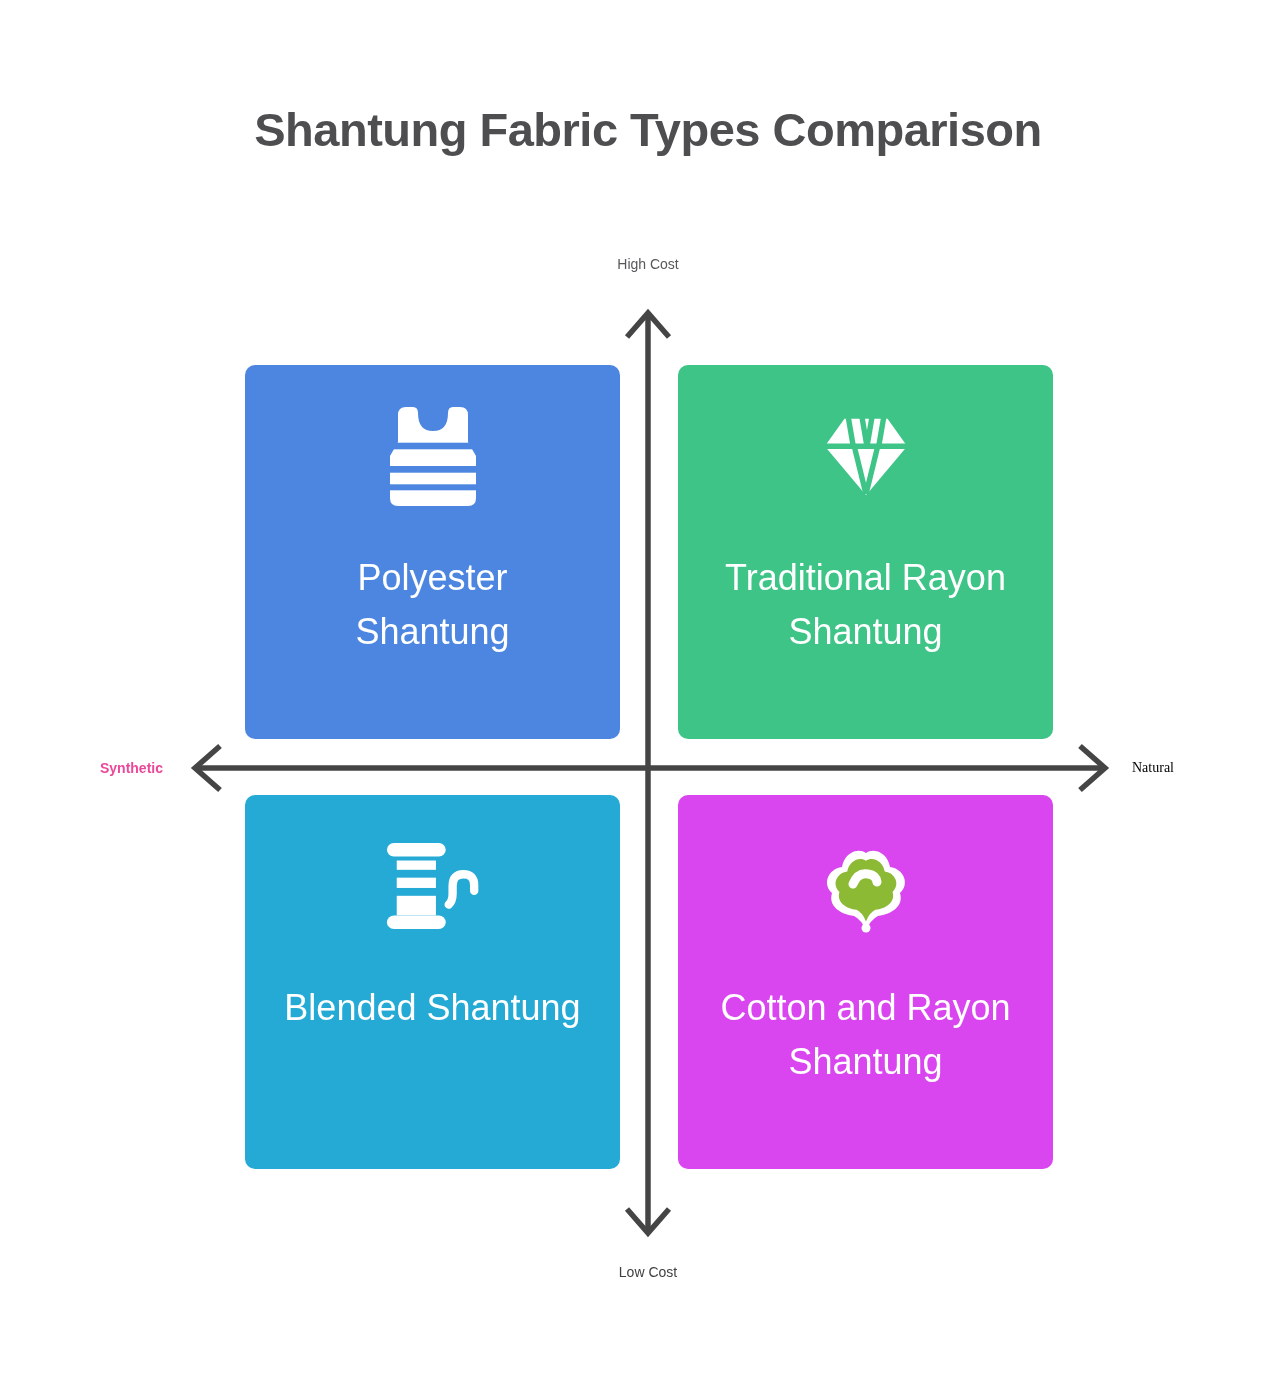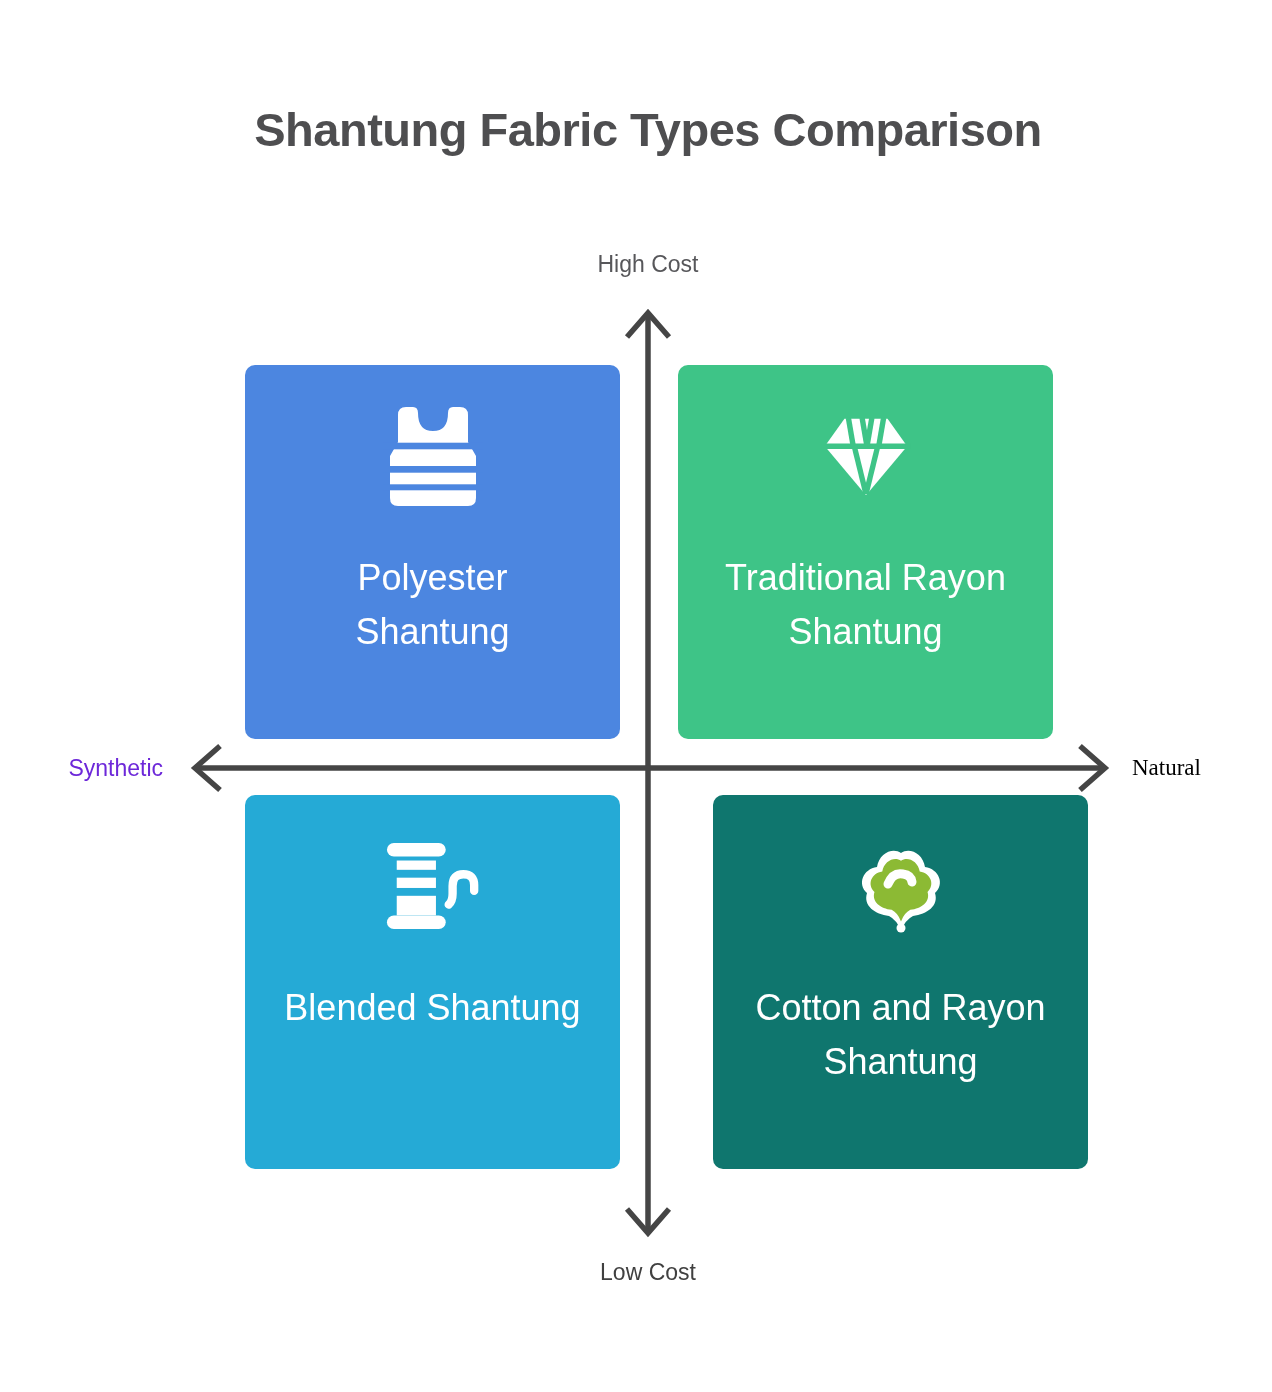--- a/index.html
+++ b/index.html
@@ -15,21 +15,21 @@
     top:102px;left:648px;
     transform:translateX(-50%);
     font-size:47px;
     font-weight:700;
     letter-spacing:-0.5px;
     white-space:nowrap;
   }
   .axes-svg{position:absolute;top:0;left:0;}
   .axis-label{
     position:absolute;
-    font-size:23px;
+    font-size:14px;
     font-weight:400;
     white-space:nowrap;
   }
   .axis-label.top{top:264px;left:648px;transform:translate(-50%,-50%);}
   .axis-label.bottom{top:1272px;left:648px;transform:translate(-50%,-50%);}
   .axis-label.left{top:768px;left:163px;transform:translate(-100%,-50%);}
   .axis-label.right{top:768px;left:1132px;transform:translateY(-50%);}
   .card{
     position:absolute;
     width:375px;height:374px;
@@ -70,21 +70,21 @@
       <path d="M 627 337 L 648 313 L 669 337"></path>
       <path d="M 627 1209 L 648 1233 L 669 1209"></path>
       <path d="M 198 768 L 1102 768"></path>
       <path d="M 220 746 L 195 768 L 220 790"></path>
       <path d="M 1080 746 L 1105 768 L 1080 790"></path>
     </g>
   </svg>
 
   <div class="axis-label top" style="color: rgb(87, 87, 90);">High Cost</div>
   <div class="axis-label bottom" style="color: #404040;">Low Cost</div>
-  <div class="axis-label left" style="color: #6d28d9;">Synthetic</div>
+  <div class="axis-label left" style="color: #ec4899; font-weight: bold;">Synthetic</div>
   <div class="axis-label right" style="color: #000000; font-family: Liberation Serif, serif;">Natural</div>
 
   <div class="card tl" style="background: rgb(76, 134, 224); --c: #4C86E0;">
     <div class="card-icon">
       <svg width="100" height="110" viewBox="0 0 100 110">
         <path fill="#ffffff" d="M 23 6 L 30 6 Q 35 6 35 12 Q 35 30 50 30 Q 65 30 65 12 Q 65 6 70 6 L 77 6 Q 85 6 85 14 L 85 41 L 93 55 L 93 97 Q 93 105 85 105 L 15 105 Q 7 105 7 97 L 7 55 L 15 41 L 15 14 Q 15 6 23 6 Z"></path>
         <g fill="var(--c)">
           <rect x="0" y="41.7" width="100" height="6.6"></rect>
           <rect x="0" y="65" width="100" height="6.7"></rect>
           <rect x="0" y="83.3" width="100" height="6"></rect>
@@ -125,21 +125,21 @@
         <g fill="var(--c)">
           <rect x="11" y="33.5" width="44" height="8"></rect>
           <rect x="11" y="52" width="44" height="8"></rect>
         </g>
         <path d="M 66 69 Q 70 66 70 58 L 70 50 Q 70 38 81 38 Q 92 38 92 49 L 92 55" fill="none" stroke="#ffffff" stroke-width="8.5" stroke-linecap="round"></path>
       </svg>
     </div>
     <div class="card-label">Blended Shantung</div>
   </div>
 
-  <div class="card br" style="background: #0f766e; margin-left: 35px; --c: #8CBA34;">
+  <div class="card br" style="background: #d946ef; --c: #8CBA34;">
     <div class="card-icon">
       <svg width="100" height="100" viewBox="0 0 100 100">
         <path id="boll" fill="#ffffff" d="M 50 95 Q 46 84 38 80 C 24 78 12 70 16 57 C 6 48 12 33 26 31 C 28 17 42 11 50 17 C 58 11 72 17 74 31 C 88 33 94 48 84 57 C 88 70 76 78 62 80 Q 54 84 50 95 Z"></path>
         <circle cx="50" cy="92" r="4.5" fill="#ffffff"></circle>
         <path fill="var(--c)" transform="translate(50 52) scale(0.78) translate(-50 -52)" d="M 50 95 Q 46 84 38 80 C 24 78 12 70 16 57 C 6 48 12 33 26 31 C 28 17 42 11 50 17 C 58 11 72 17 74 31 C 88 33 94 48 84 57 C 88 70 76 78 62 80 Q 54 84 50 95 Z"></path>
         <path d="M 37 48 Q 42 36 52 38 Q 60 39 61 46" fill="none" stroke="#ffffff" stroke-width="9" stroke-linecap="round"></path>
       </svg>
     </div>
     <div class="card-label">Cotton and Rayon
 Shantung</div>

